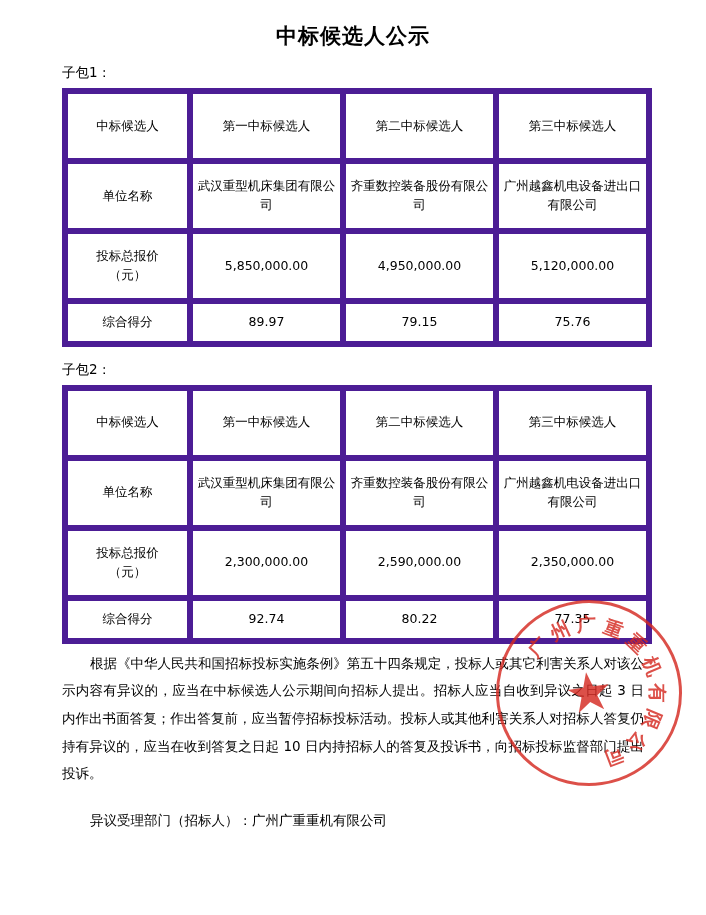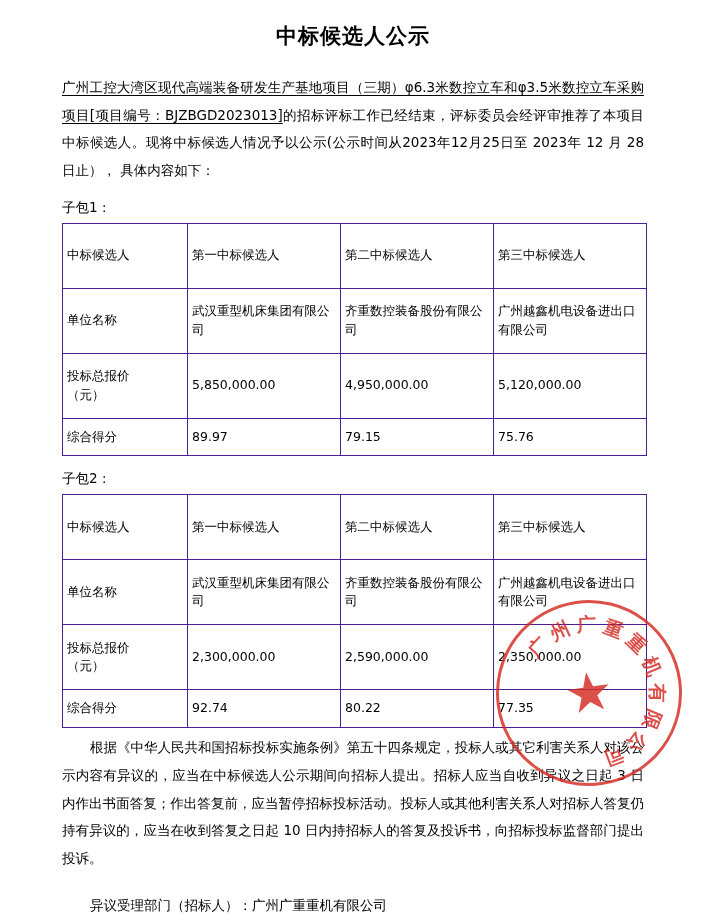--- a/index.html
+++ b/index.html
@@ -47,21 +47,22 @@
     margin: 14px 62px 6px 62px;
     font-size: 13.5px;
   }
   table.bid {
     border-collapse: collapse;
     width: 584px;
     margin: 4px 0 0 62px;
     table-layout: fixed;
   }
   table.bid td {
-    border: 1px solid #4c1d95;
+    border: 6px solid #4c1d95;
+    text-align: center;
     vertical-align: middle;
     font-size: 12.5px;
     padding: 9px 4px;
     line-height: 1.5;
     word-break: break-all;
   }
   table.bid td.hdr {
     font-size: 12.5px;
   }
   table.bid col.c0 { width: 125px; }
@@ -130,23 +131,20 @@
     transform-origin: 0 0;
   }
 </style>
 </head>
 <body>
 
 <div class="page">
 
   <div class="doc-title">中标候选人公示</div>
 
-  <div class="body-block">
-    <span class="u">广州工控大湾区现代高端装备研发生产基地项目（三期）φ6.3米数控立车和φ3.5米数控立车采购项目[项目编号：BJZBGD2023013]</span><span>的招标评标工作已经结束，评标委员会经评审推荐了本项目中标候选人。现将中标候选人情况予以公示(公示时间从2023年12月25日至 2023年 12 月 28 日止）， 具体内容如下：</span>
-  </div>
 
   <div class="sub-label">子包1：</div>
   <table class="bid">
     <colgroup>
         <col class="c0">
         <col class="c1">
         <col class="c2">
         <col class="c3">
       </colgroup>
     <tbody>

